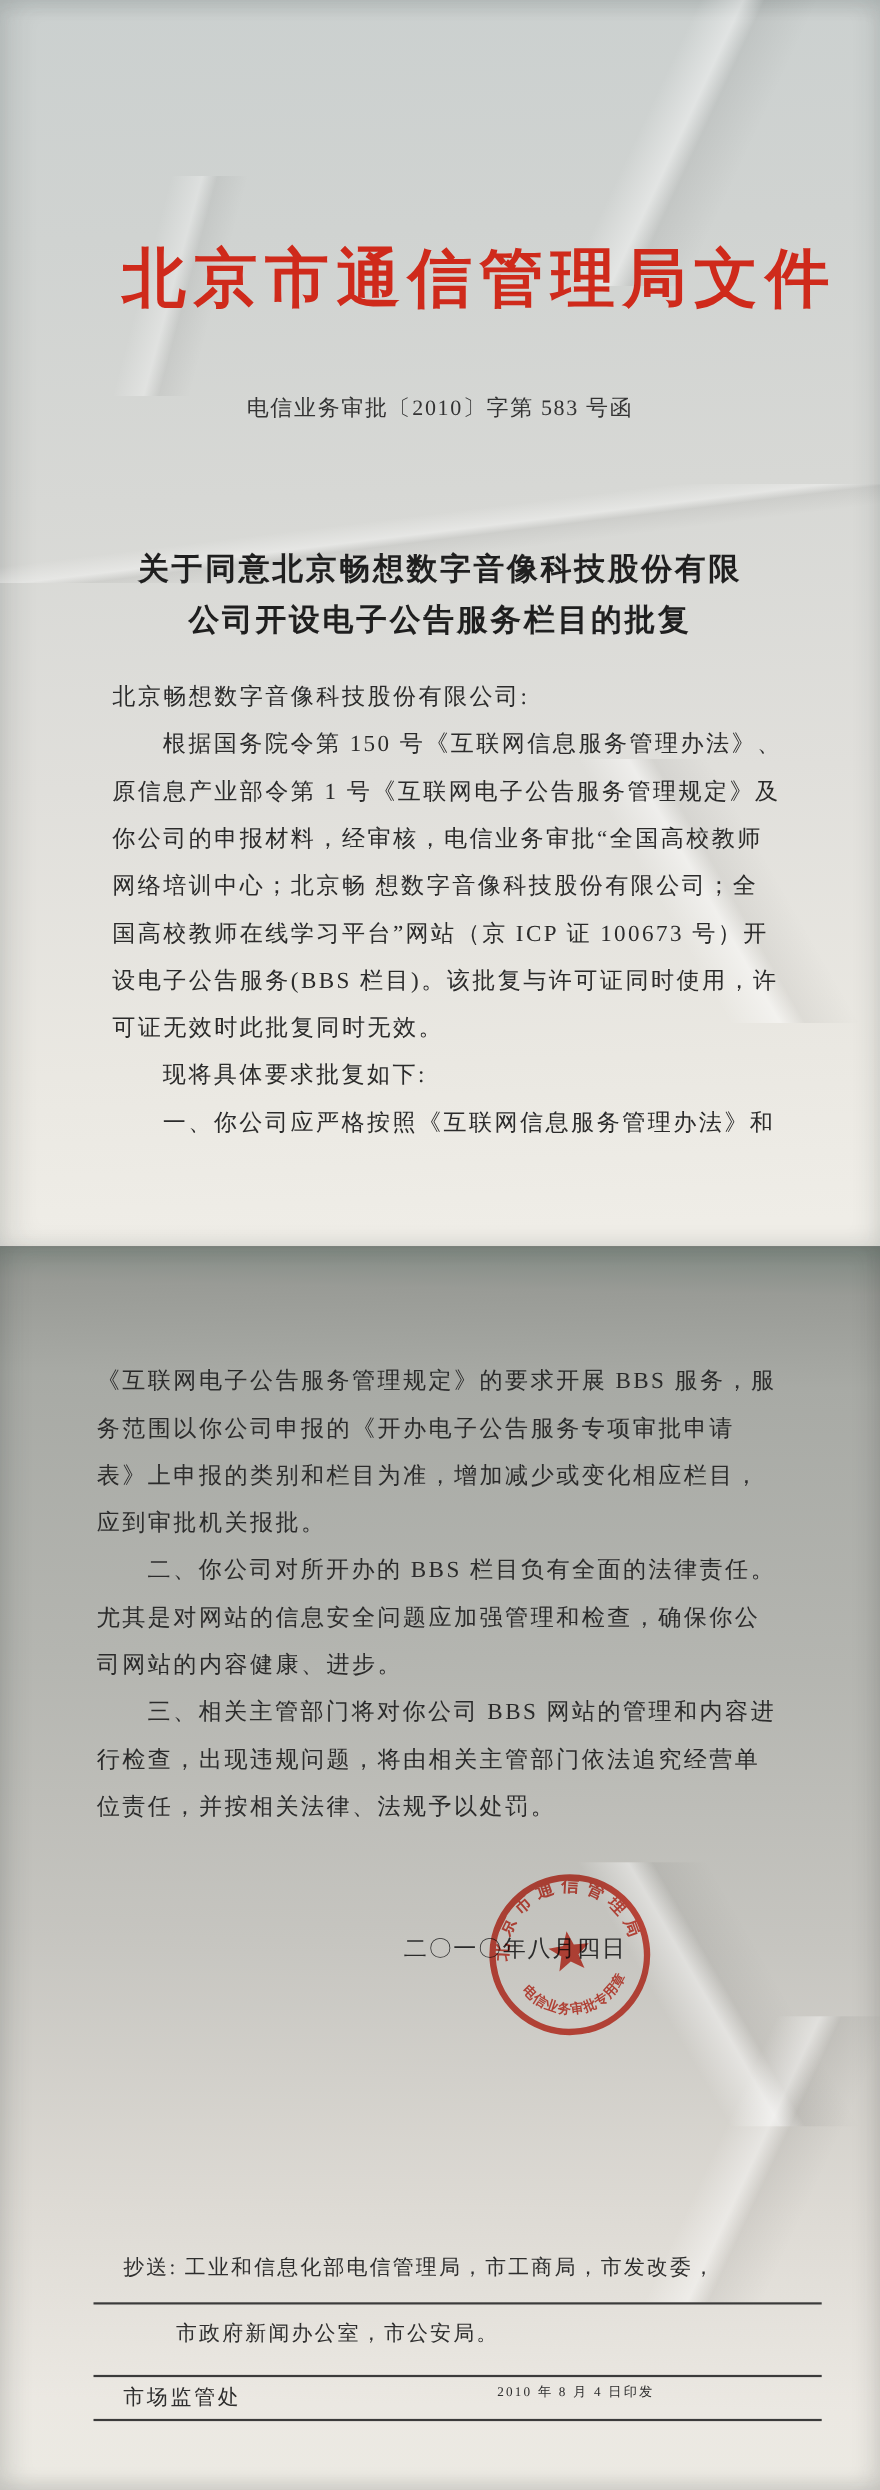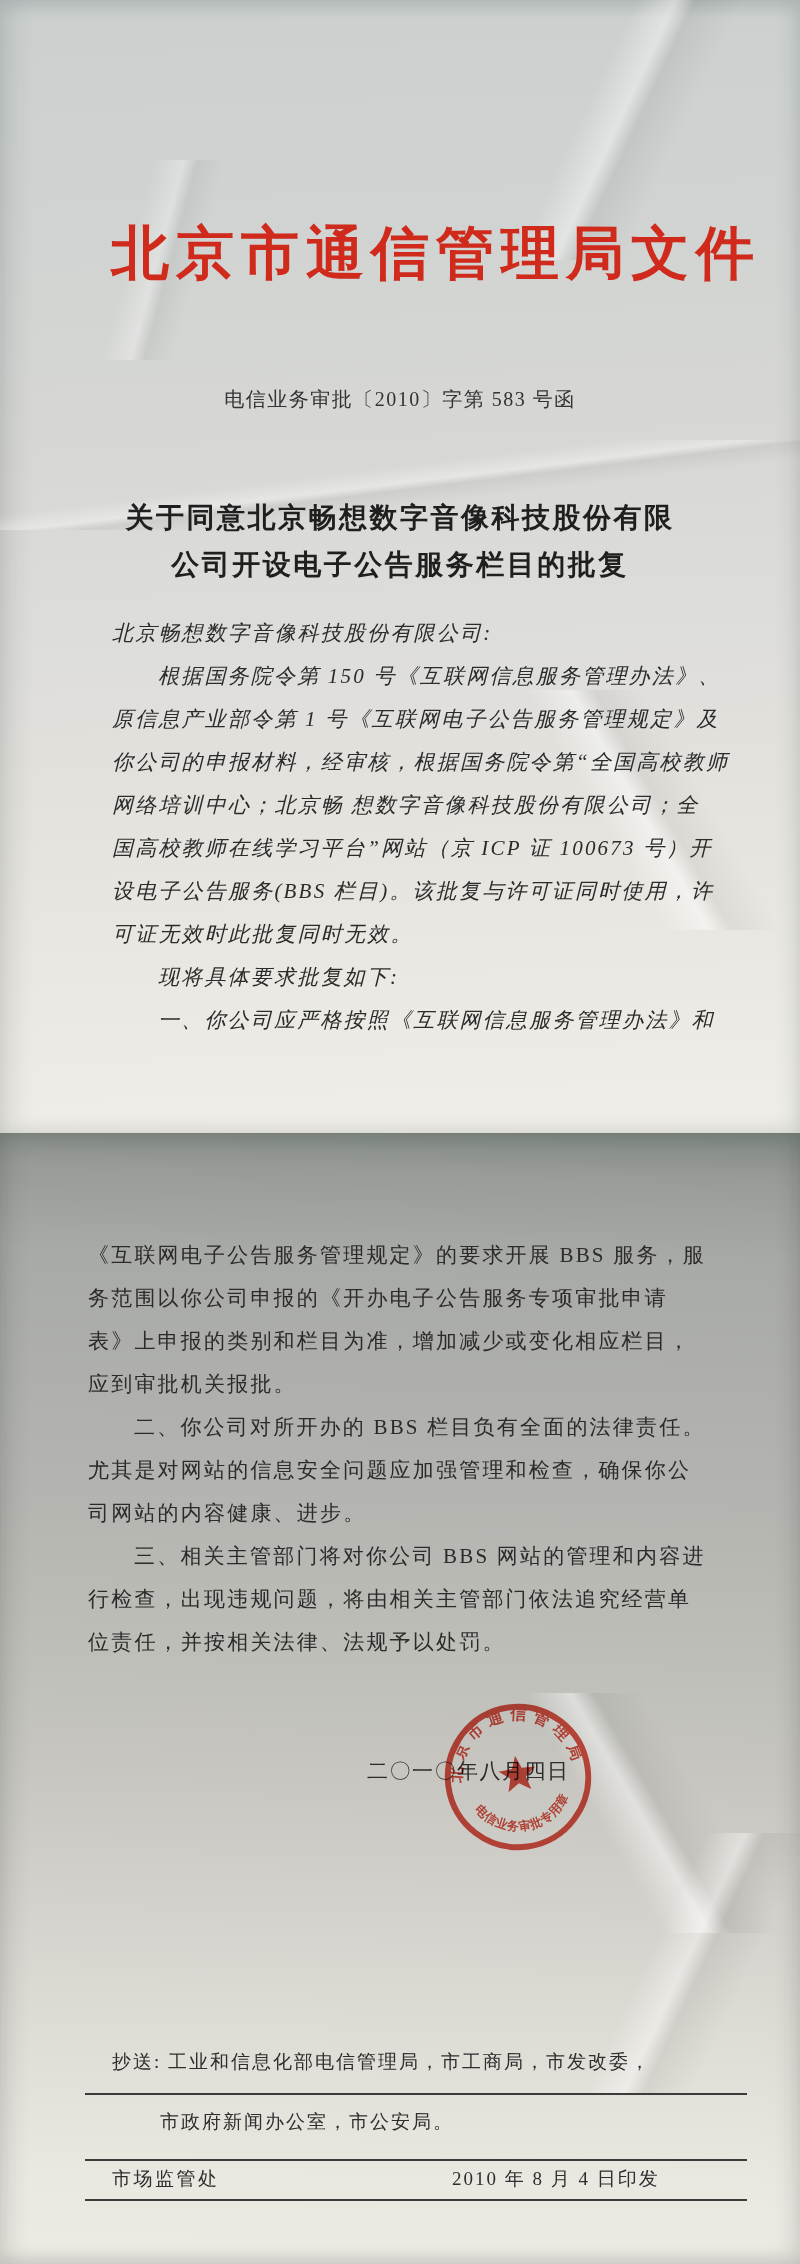--- a/index.html
+++ b/index.html
@@ -30,27 +30,27 @@
   .c4{left:0;top:160px;width:300px;height:200px;
       background:linear-gradient(105deg,transparent 44%,rgba(255,255,255,.30) 52%,rgba(0,0,0,.05) 56%,transparent 64%);}
 
   .org-title{
     position:absolute;left:0;top:218px;width:100%;text-align:center;
     font-size:58px;line-height:72px;font-weight:bold;letter-spacing:7px;
     color:#cf2a1b;white-space:nowrap;padding-left:36px;
   }
   .doc-number{
     position:absolute;left:0;top:356px;width:100%;text-align:center;
-    font-size:20px;line-height:30px;letter-spacing:1.5px;color:#333;margin-top:28px;
+    font-size:20px;line-height:30px;letter-spacing:1.5px;color:#333;
   }
   .subject{
     position:absolute;left:0;top:494px;width:100%;text-align:center;
     font-size:28px;line-height:47px;font-weight:bold;letter-spacing:2.5px;color:#1f1f1f;
   }
-  .body1{position:absolute;left:112px;top:612px;width:640px;font-style:italic;}
+  .body1{position:absolute;left:102px;top:612px;width:640px;}
   .body2{position:absolute;left:88px;top:101px;width:650px;}
   .line{height:43px;line-height:43px;font-size:21px;letter-spacing:2.2px;white-space:nowrap;color:#2b2b2b;}
   .indent{padding-left:46px;}
 
   .date-line{
     position:absolute;left:367px;top:624px;
     font-size:21px;letter-spacing:1.5px;color:#2b2b2b;white-space:nowrap;
   }
   .seal{
     position:absolute;left:440px;top:566px;width:156px;height:156px;
@@ -59,21 +59,21 @@
   .seal text{font-family:"Liberation Serif","DejaVu Serif",serif;font-weight:bold;}
 
   .rule{position:absolute;left:85px;width:662px;background:#3b3b3b;}
   .rule1{top:960px;height:2px;}
   .rule2{top:1026px;height:2px;}
   .rule3{top:1066px;height:2px;}
   .copy-block{position:absolute;left:112px;top:914px;width:620px;}
   .copy-line{font-size:19px;line-height:30px;letter-spacing:2px;white-space:nowrap;color:#2e2e2e;}
   .copy-line2{padding-left:48px;margin-top:30px;}
   .dept{position:absolute;left:112px;top:1033px;font-size:19px;letter-spacing:2.5px;color:#2e2e2e;white-space:nowrap;}
-  .print-date{position:absolute;left:452px;top:1033px;font-size:19px;letter-spacing:2px;color:#2e2e2e;white-space:nowrap;}
+  .print-date{position:absolute;left:452px;top:1033px;font-size:12px;letter-spacing:2px;color:#2e2e2e;white-space:nowrap;}
 </style>
 </head>
 <body>
 
 <div id="shot">
 
   <div class="page1">
     <div class="crease c2"></div>
     <div class="crease c4"></div>
     <div class="crease c1"></div>
@@ -85,21 +85,21 @@
 
     <div class="subject">
       <div>关于同意北京畅想数字音像科技股份有限</div>
       <div>公司开设电子公告服务栏目的批复</div>
     </div>
 
     <div class="body1">
       <div class="line">北京畅想数字音像科技股份有限公司:</div>
       <div class="line indent">根据国务院令第 150 号《互联网信息服务管理办法》、</div>
       <div class="line">原信息产业部令第 1 号《互联网电子公告服务管理规定》及</div>
-      <div class="line">你公司的申报材料，经审核，根据国务院令第“全国高校教师</div>
+      <div class="line">你公司的申报材料，经审核，电信业务审批“全国高校教师</div>
       <div class="line">网络培训中心；北京畅 想数字音像科技股份有限公司；全</div>
       <div class="line">国高校教师在线学习平台”网站（京 ICP 证 100673 号）开</div>
       <div class="line">设电子公告服务(BBS 栏目)。该批复与许可证同时使用，许</div>
       <div class="line">可证无效时此批复同时无效。</div>
       <div class="line indent">现将具体要求批复如下:</div>
       <div class="line indent">一、你公司应严格按照《互联网信息服务管理办法》和</div>
     </div>
   </div>
 
   <div class="page2">

